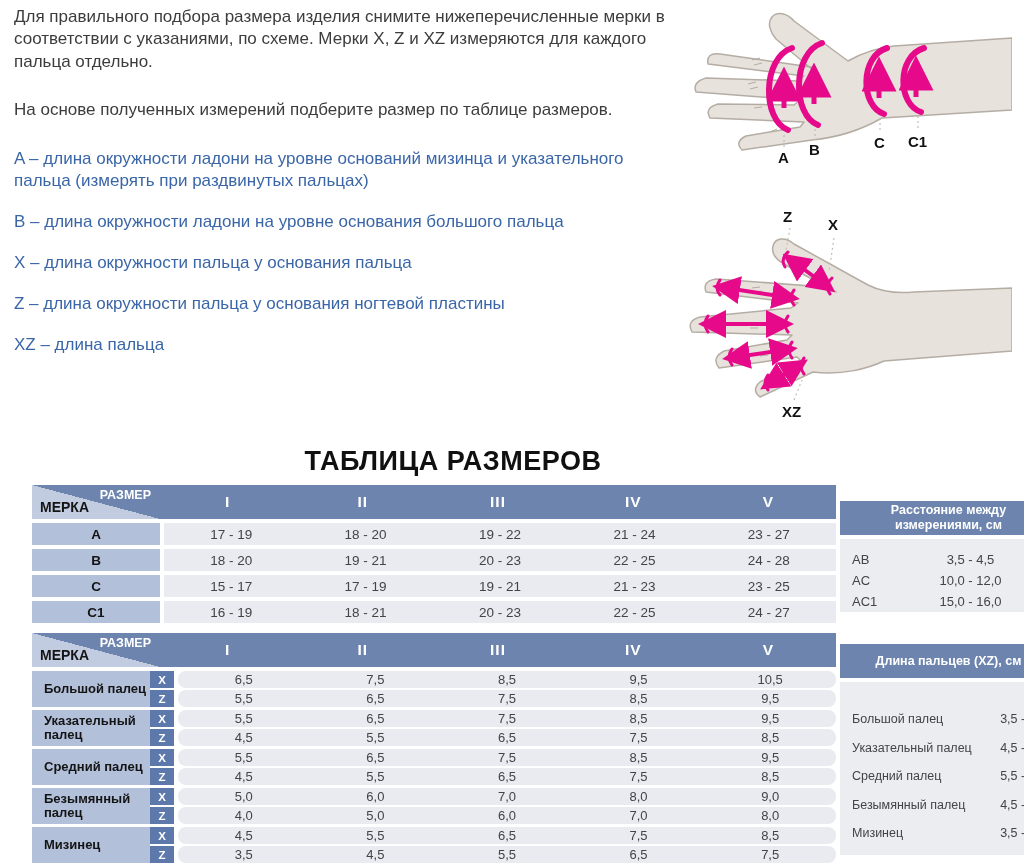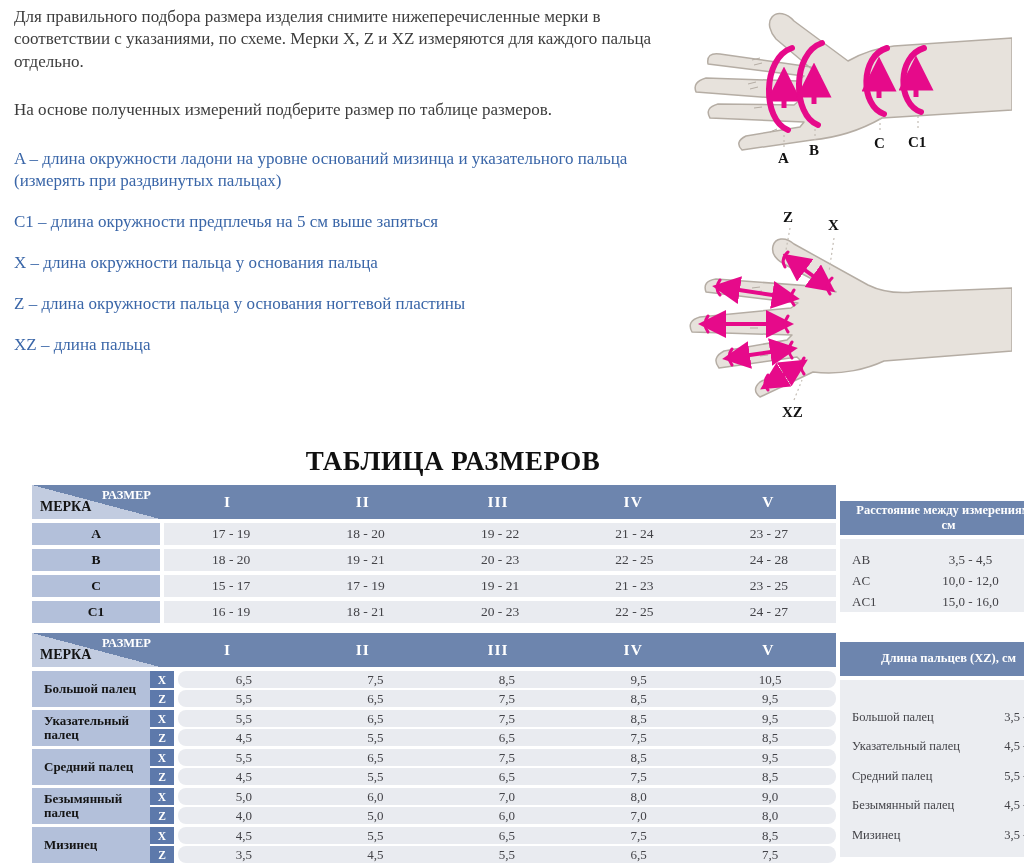--- a/index.html
+++ b/index.html
@@ -1,19 +1,19 @@
 <!DOCTYPE html>
 <html lang="ru"><head>
 <meta charset="utf-8">
 <style>
   html,body{margin:0;padding:0;background:#fff;}
   .page{
     width:1024px;height:864px;box-sizing:border-box;
     padding:6px 12px 0 14px;
-    font-family:Liberation Serif, serif;
+    font-family:Liberation Sans, sans-serif;
     color:#3c3c3c;background:#fff;overflow:hidden;position:relative;
   }
   
   .top{display:flex;height:432px;}
   .left-col{width:664px;}
   .right-col{width:330px;margin-left:auto;}
   .intro-p{font-size:17px;line-height:1.32;margin:0 0 26px 0;color:#3c3c3c;}
   .def{font-size:17px;line-height:1.3;margin:0 0 19px 0;color:#3a66a8;}
   .hand-svg{display:block;}
   .svg1{margin:2px 0 34px 0;}
@@ -75,21 +75,21 @@
 </head>
 <body>
 
 <div class="page">
 
   <div class="top">
     <div class="left-col">
       <p class="intro-p">Для правильного подбора размера изделия снимите нижеперечисленные мерки в соответствии с указаниями, по схеме. Мерки X, Z и XZ измеряются для каждого пальца отдельно.</p>
       <p class="intro-p">На основе полученных измерений подберите размер по таблице размеров.</p>
       <p class="def">A – длина окружности ладони на уровне оснований мизинца и указательного пальца (измерять при раздвинутых пальцах)</p>
-      <p class="def">C1 – длина окружности предплечья на 5 см выше запяться</p>
+      <p class="def">B – длина окружности ладони на уровне основания большого пальца</p>
       <p class="def">X – длина окружности пальца у основания пальца</p>
       <p class="def">Z – длина окружности пальца у основания ногтевой пластины</p>
       <p class="def">XZ – длина пальца</p>
     </div>
 
     <div class="right-col">
 
       <svg class="hand-svg svg1" width="330" height="158" viewBox="0 0 330 158">
         <defs>
           <marker id="ah" markerWidth="7" markerHeight="7" refX="3.5" refY="3.5" orient="auto">

